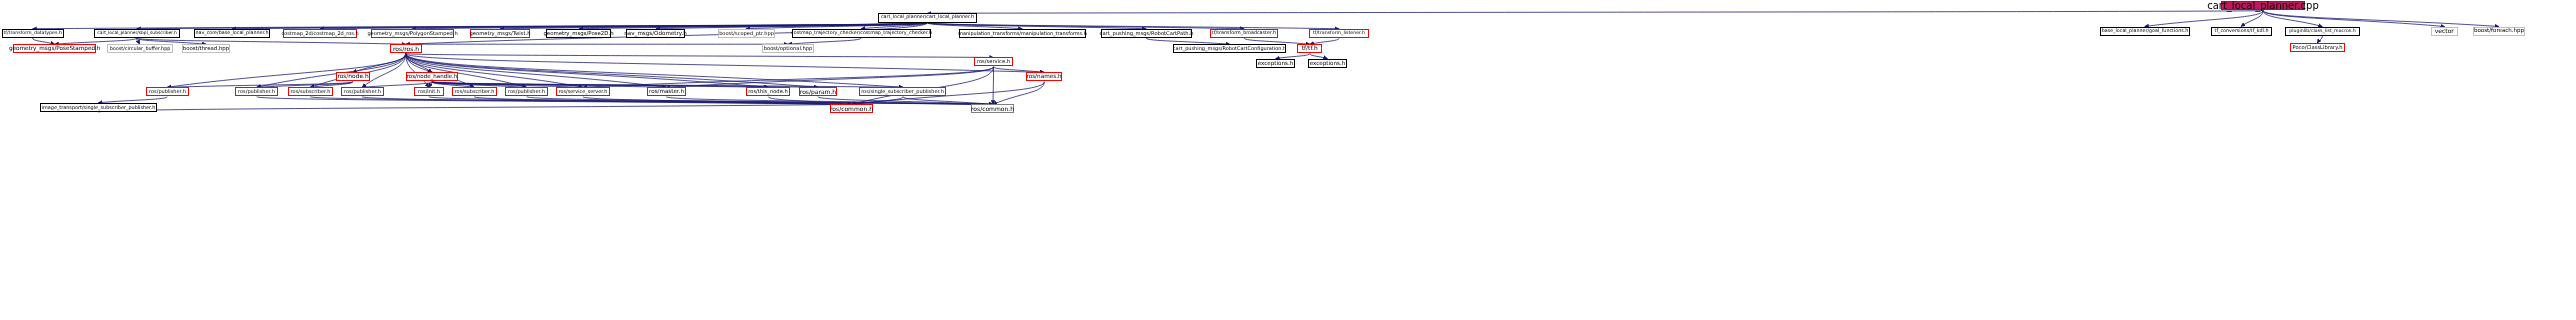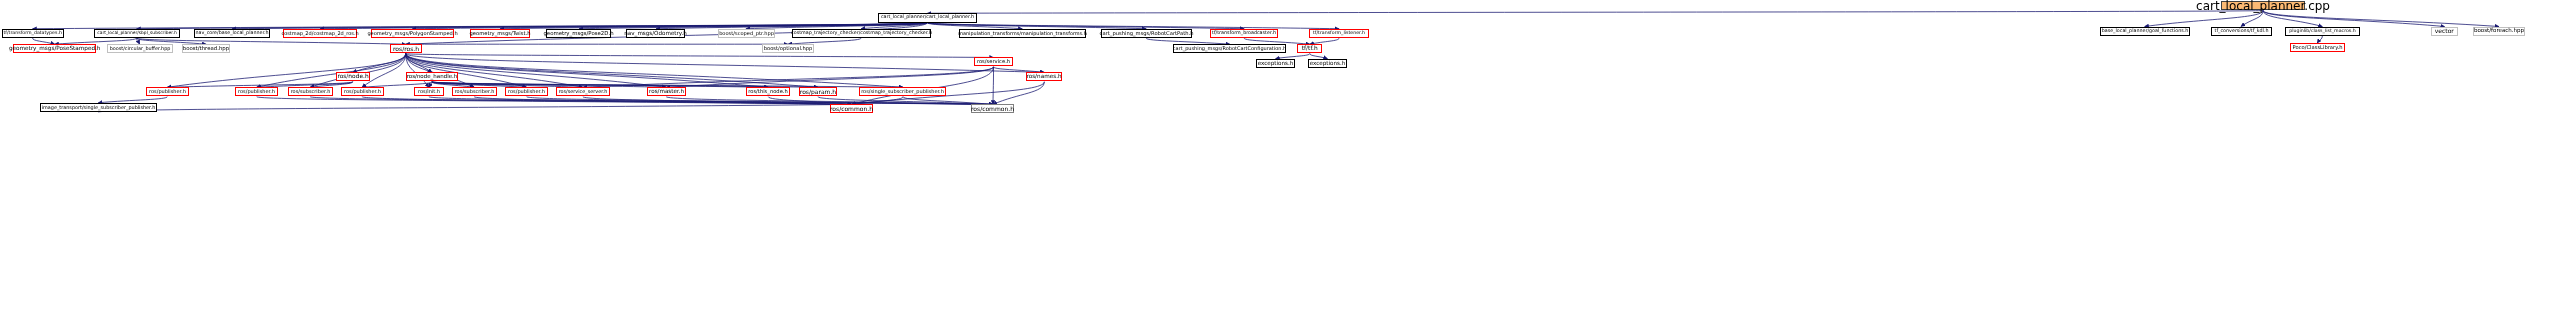--- a/index.html
+++ b/index.html
@@ -2,21 +2,21 @@
 <html style="font-size:8.8px"><head>
 <meta charset="utf-8">
 <style>
   html,body{margin:0;padding:0;background:#ffffff;}
   #graph{position:relative;width:2576px;height:321px;background:#fff;
          font-family:"DejaVu Sans","Liberation Sans",sans-serif;overflow:hidden;}
   svg#edges{position:absolute;left:0;top:0;width:2576px;height:321px;pointer-events:none;}
   .node{position:absolute;box-sizing:border-box;display:flex;align-items:center;
         justify-content:center;white-space:nowrap;line-height:1;
         font-size:6px;color:#000;background:#ffffff;}
-  .node.root{background:#fdba74;border:0.6px solid #404040;font-size:12px;}
+  .node.root{background:#be185d;border:0.6px solid #404040;font-size:10px;}
   .node.black{border:0.6px solid #000000;}
   .node.red{border:0.6px solid #ff0000;}
   .node.gray{border:0.6px solid #c0c0c0;background:#ffffff;}
   .node.graysolid{border:0.6px solid #808080;background:#ffffff;}
   .node span{padding:0 2.2px;}
 </style>
 </head>
 <body>
 
 <div id="graph">

